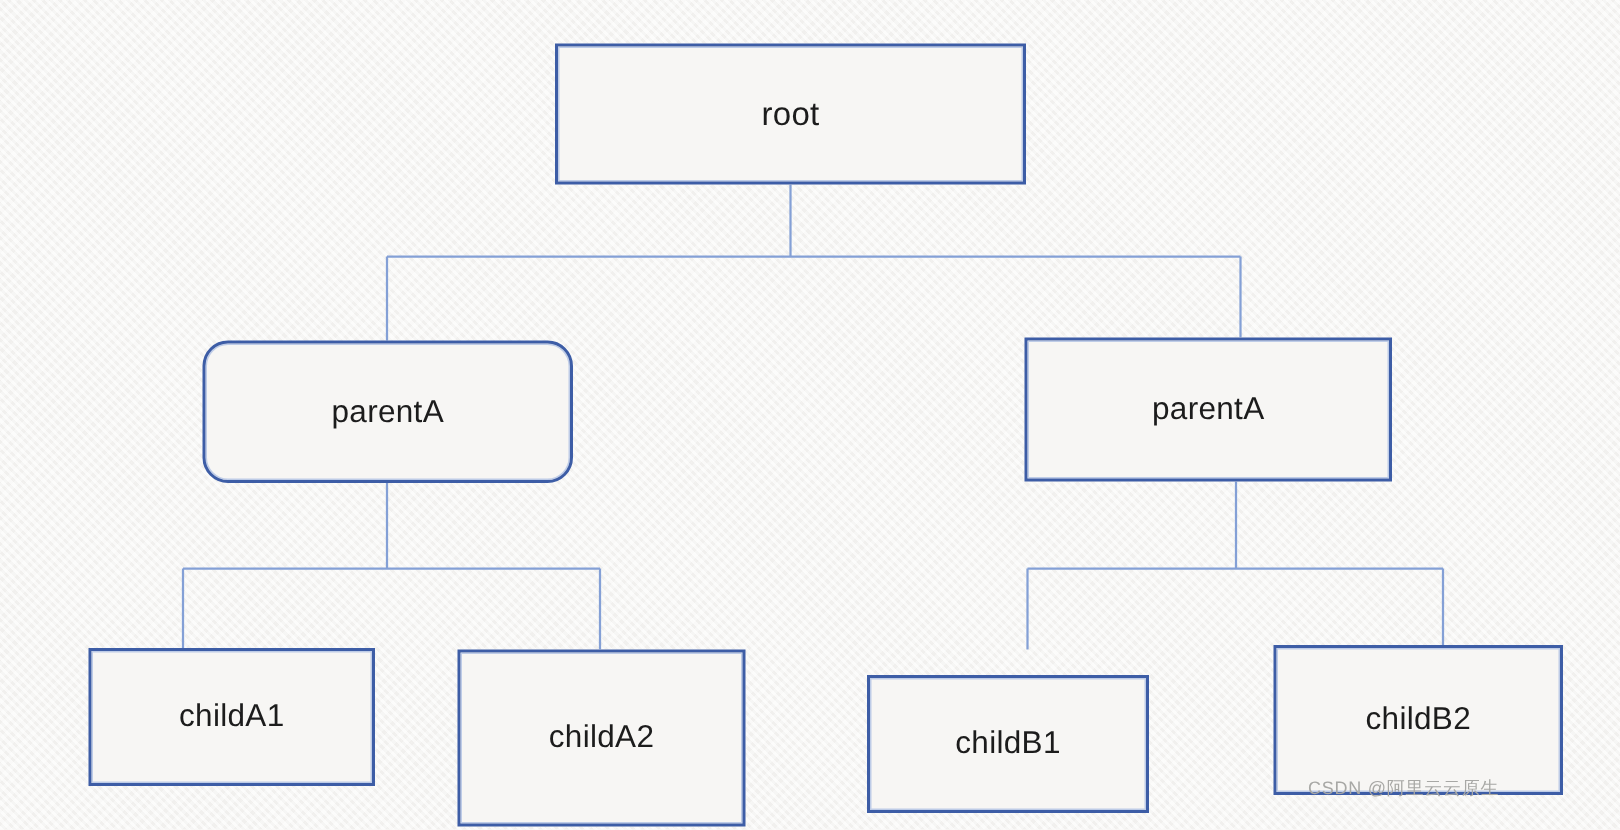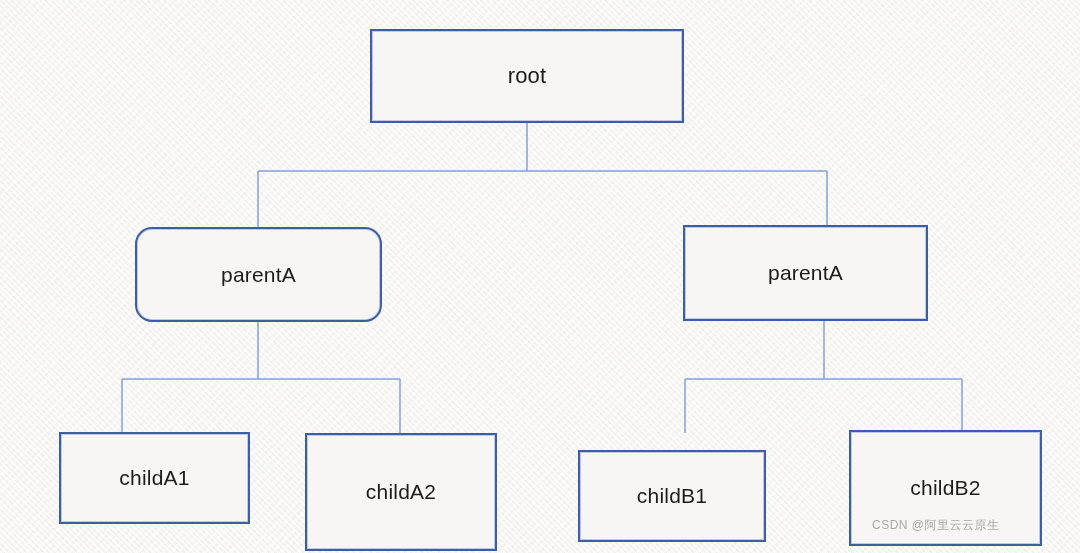--- a/index.html
+++ b/index.html
@@ -41,21 +41,21 @@
     color: var(--label-text, #1C1C1C);
     font-size: 21px;
     letter-spacing: 0.2px;
   }
   .n-root    { left: 370px; top:  29px; width: 314px; height: 94px; font-size: 22px; }
   .n-parentA { left: 135px; top: 227px; width: 247px; height: 95px; border-radius: 17px; }
   .n-parentB { left: 683px; top: 225px; width: 245px; height: 96px; }
   .n-childA1 { left:  31px; top: 432px; width: 191px; height: 92px; margin-left: 28px; }
   .n-childA2 { left: 305px; top: 433px; width: 192px; height: 118px; }
   .n-childB1 { left: 578px; top: 450px; width: 188px; height: 92px; }
-  .n-childB2 { left: 849px; top: 430px; width: 193px; height: 116px; }
+  .n-childB2 { left: 849px; top: 430px; width: 193px; height: 100px; }
   .watermark {
     position: absolute;
     left: 872px;
     top: 517px;
     font-size: 12px;
     color: var(--watermark, #A8A8A5);
     letter-spacing: 0.5px;
     white-space: nowrap;
   }
 </style>

